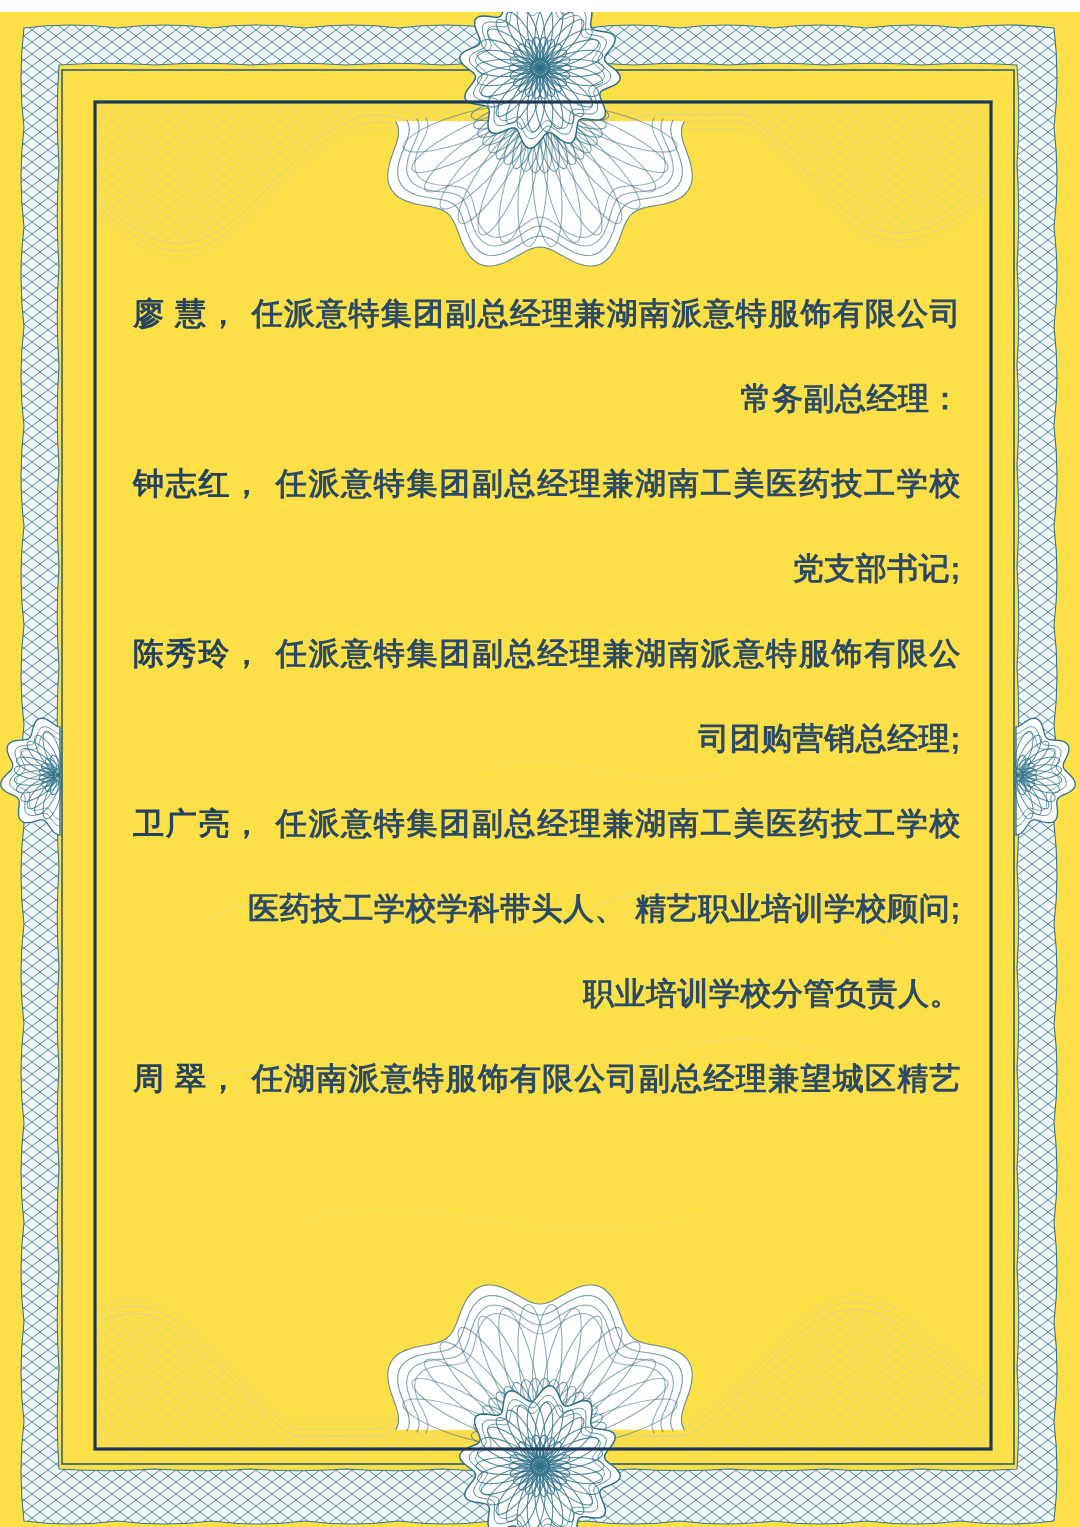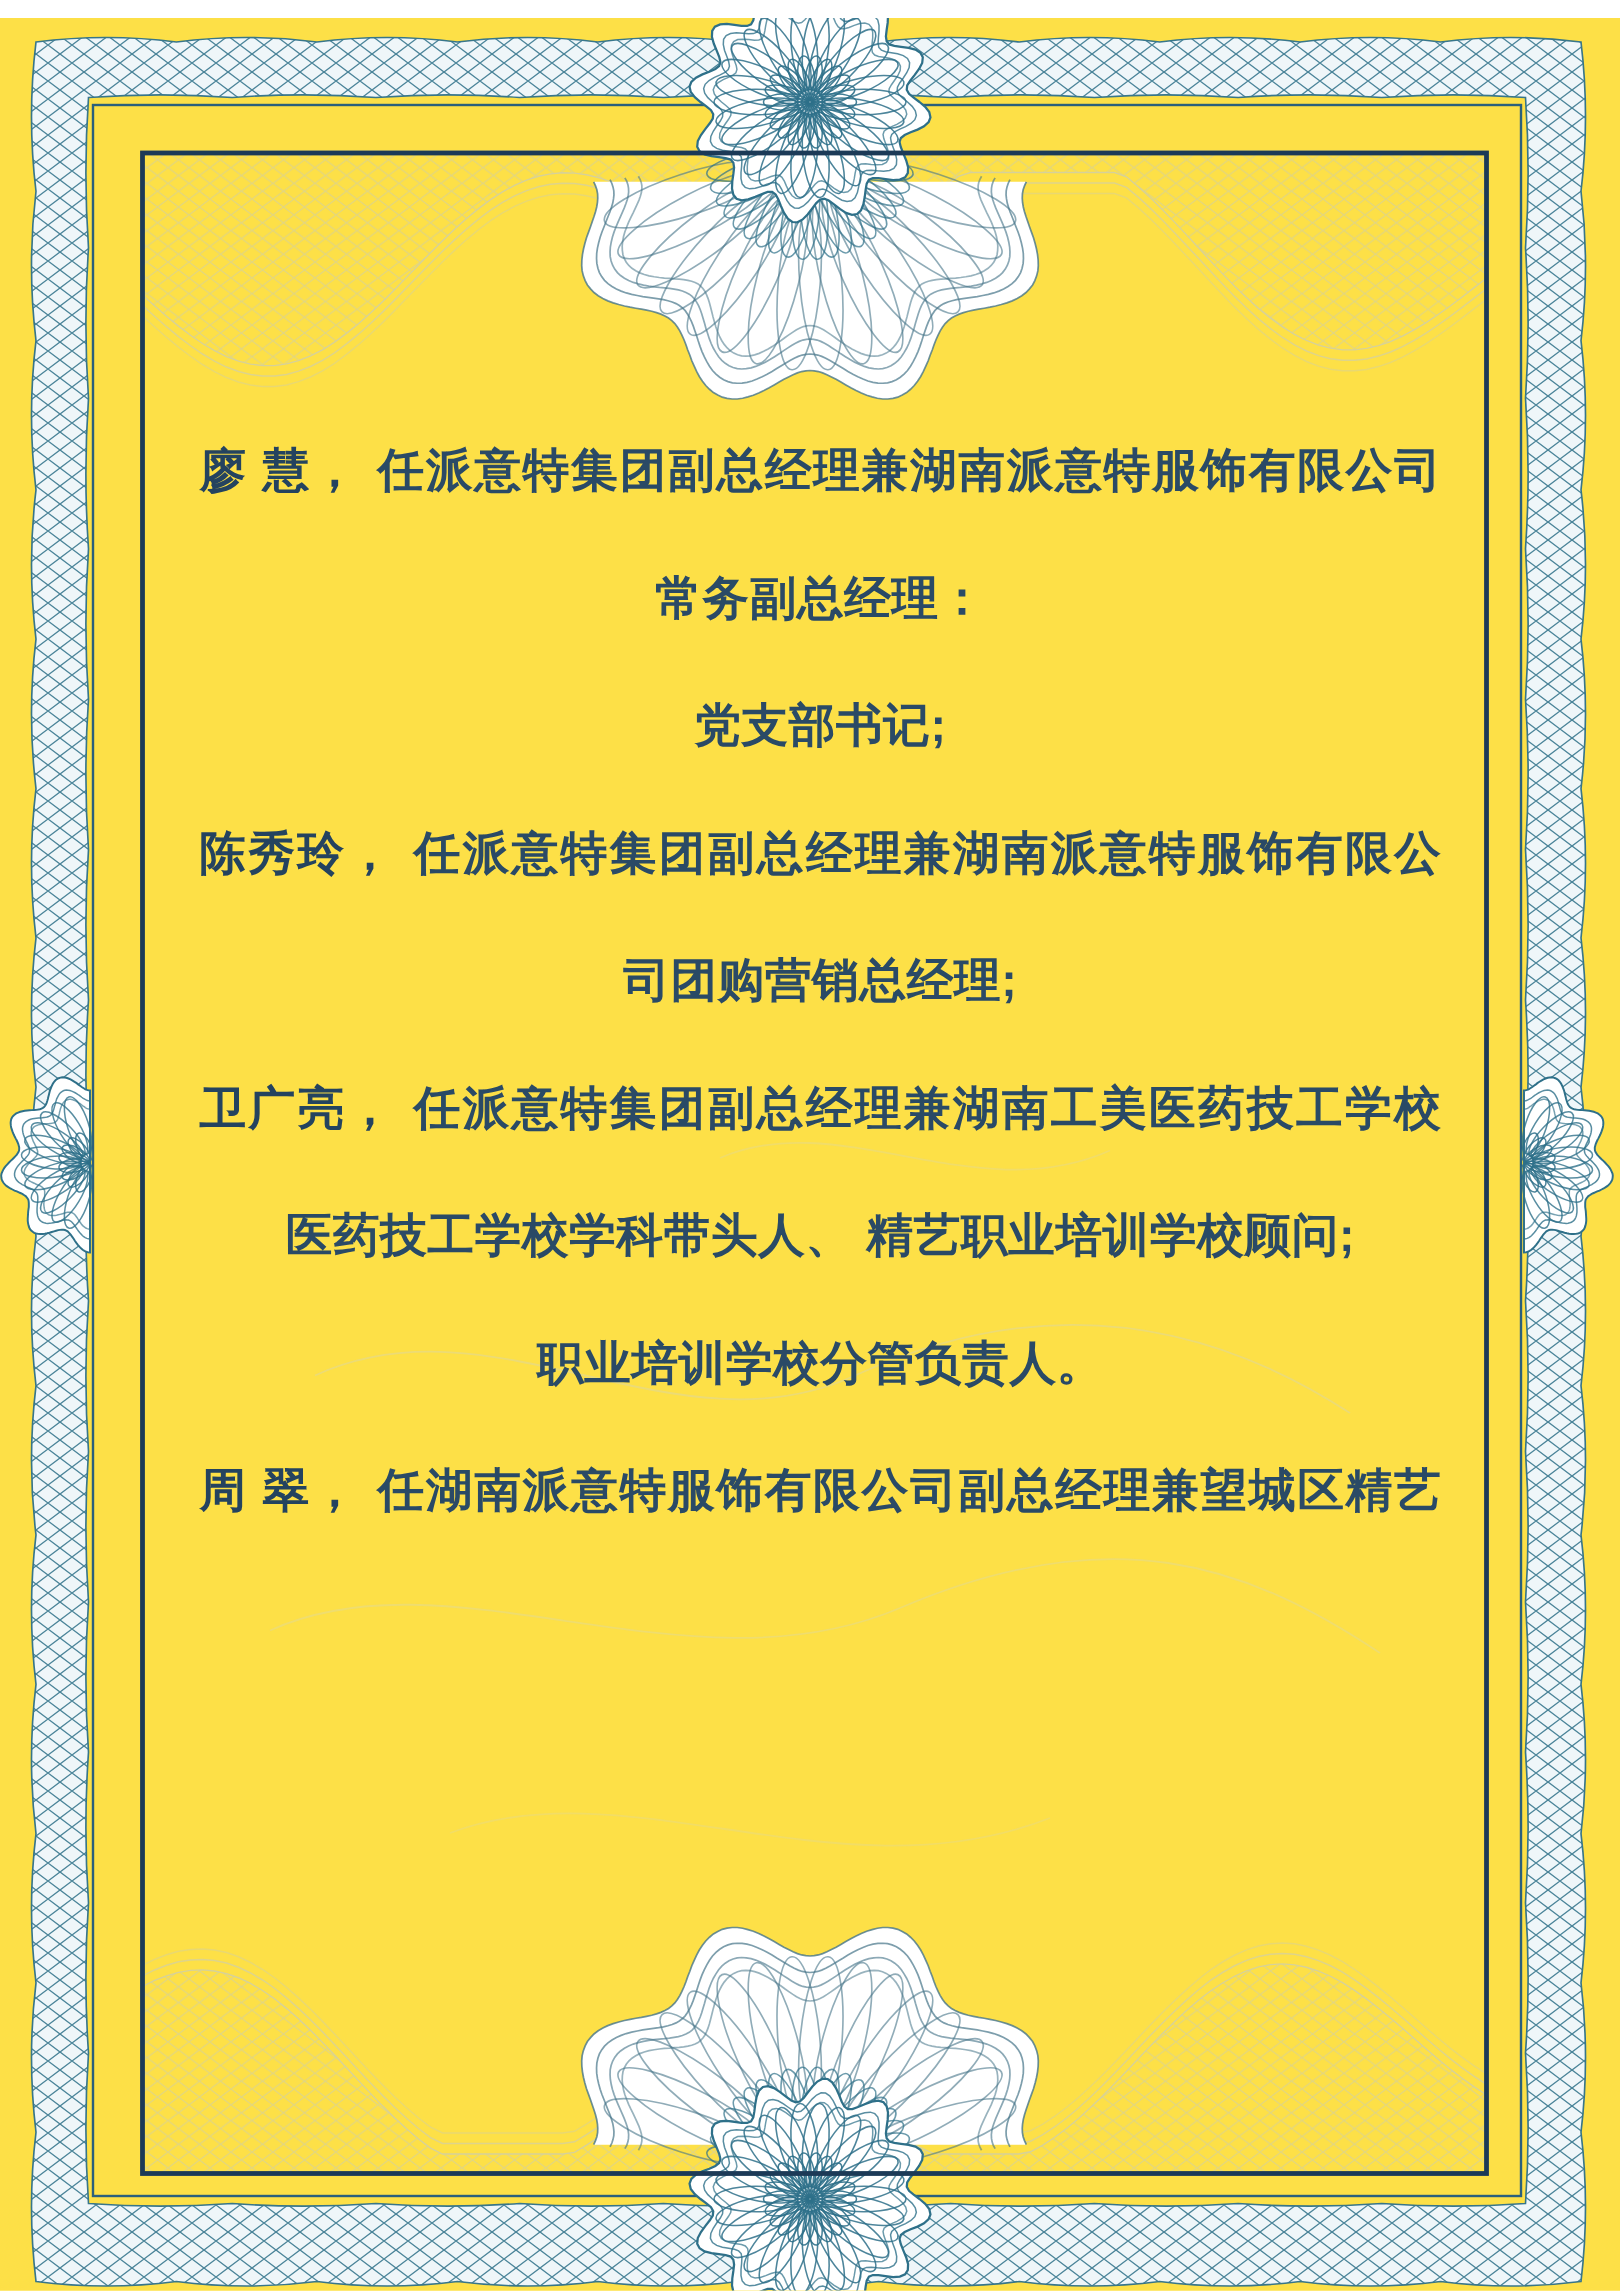--- a/index.html
+++ b/index.html
@@ -11,21 +11,21 @@
   .page{position:absolute;left:0;top:12px;width:1080px;height:1527px;background:#fde047;}
   svg.deco{position:absolute;left:0;top:0;display:block;}
   .content{
     position:absolute;left:133px;top:259px;width:828px;
     font-size:31px;line-height:85px;letter-spacing:.5px;
     color:#2a4a66;
   }
   .para{margin:0;padding:0;}
   .line{display:block;}
   .l1{text-align:justify;text-align-last:justify;}
-  .l2{text-align:center;}
+  .l2{text-align:right;}
   .nm{font-weight:800;color:#24435f;}
   .pc{font-weight:800;color:#24435f;}
   .rest{margin-left:12px;font-weight:600;}
   .l2{font-weight:600;}
   .photo-edge{
     position:absolute;left:0;bottom:7px;width:100%;height:0;
     border-top:1px solid #e9eaee;
   }
 </style>
 </head>
@@ -299,20 +299,21 @@
     </svg>
 
   <div class="content">
 
     <div class="para">
       <span class="line l1"><span class="nm">廖 慧</span><span class="pc">，</span><span class="rest">任派意特集团副总经理兼湖南派意特服饰有限公司</span></span>
       <span class="line l2">常务副总经理：</span>
     </div>
 
     <div class="para">
+      <span class="line l1"><span class="nm">钟志红</span><span class="pc">，</span><span class="rest">任派意特集团副总经理兼湖南工美医药技工学校</span></span>
       <span class="line l2">党支部书记;</span>
     </div>
 
     <div class="para">
       <span class="line l1"><span class="nm">陈秀玲</span><span class="pc">，</span><span class="rest">任派意特集团副总经理兼湖南派意特服饰有限公</span></span>
       <span class="line l2">司团购营销总经理;</span>
     </div>
 
 
     <div class="para">

